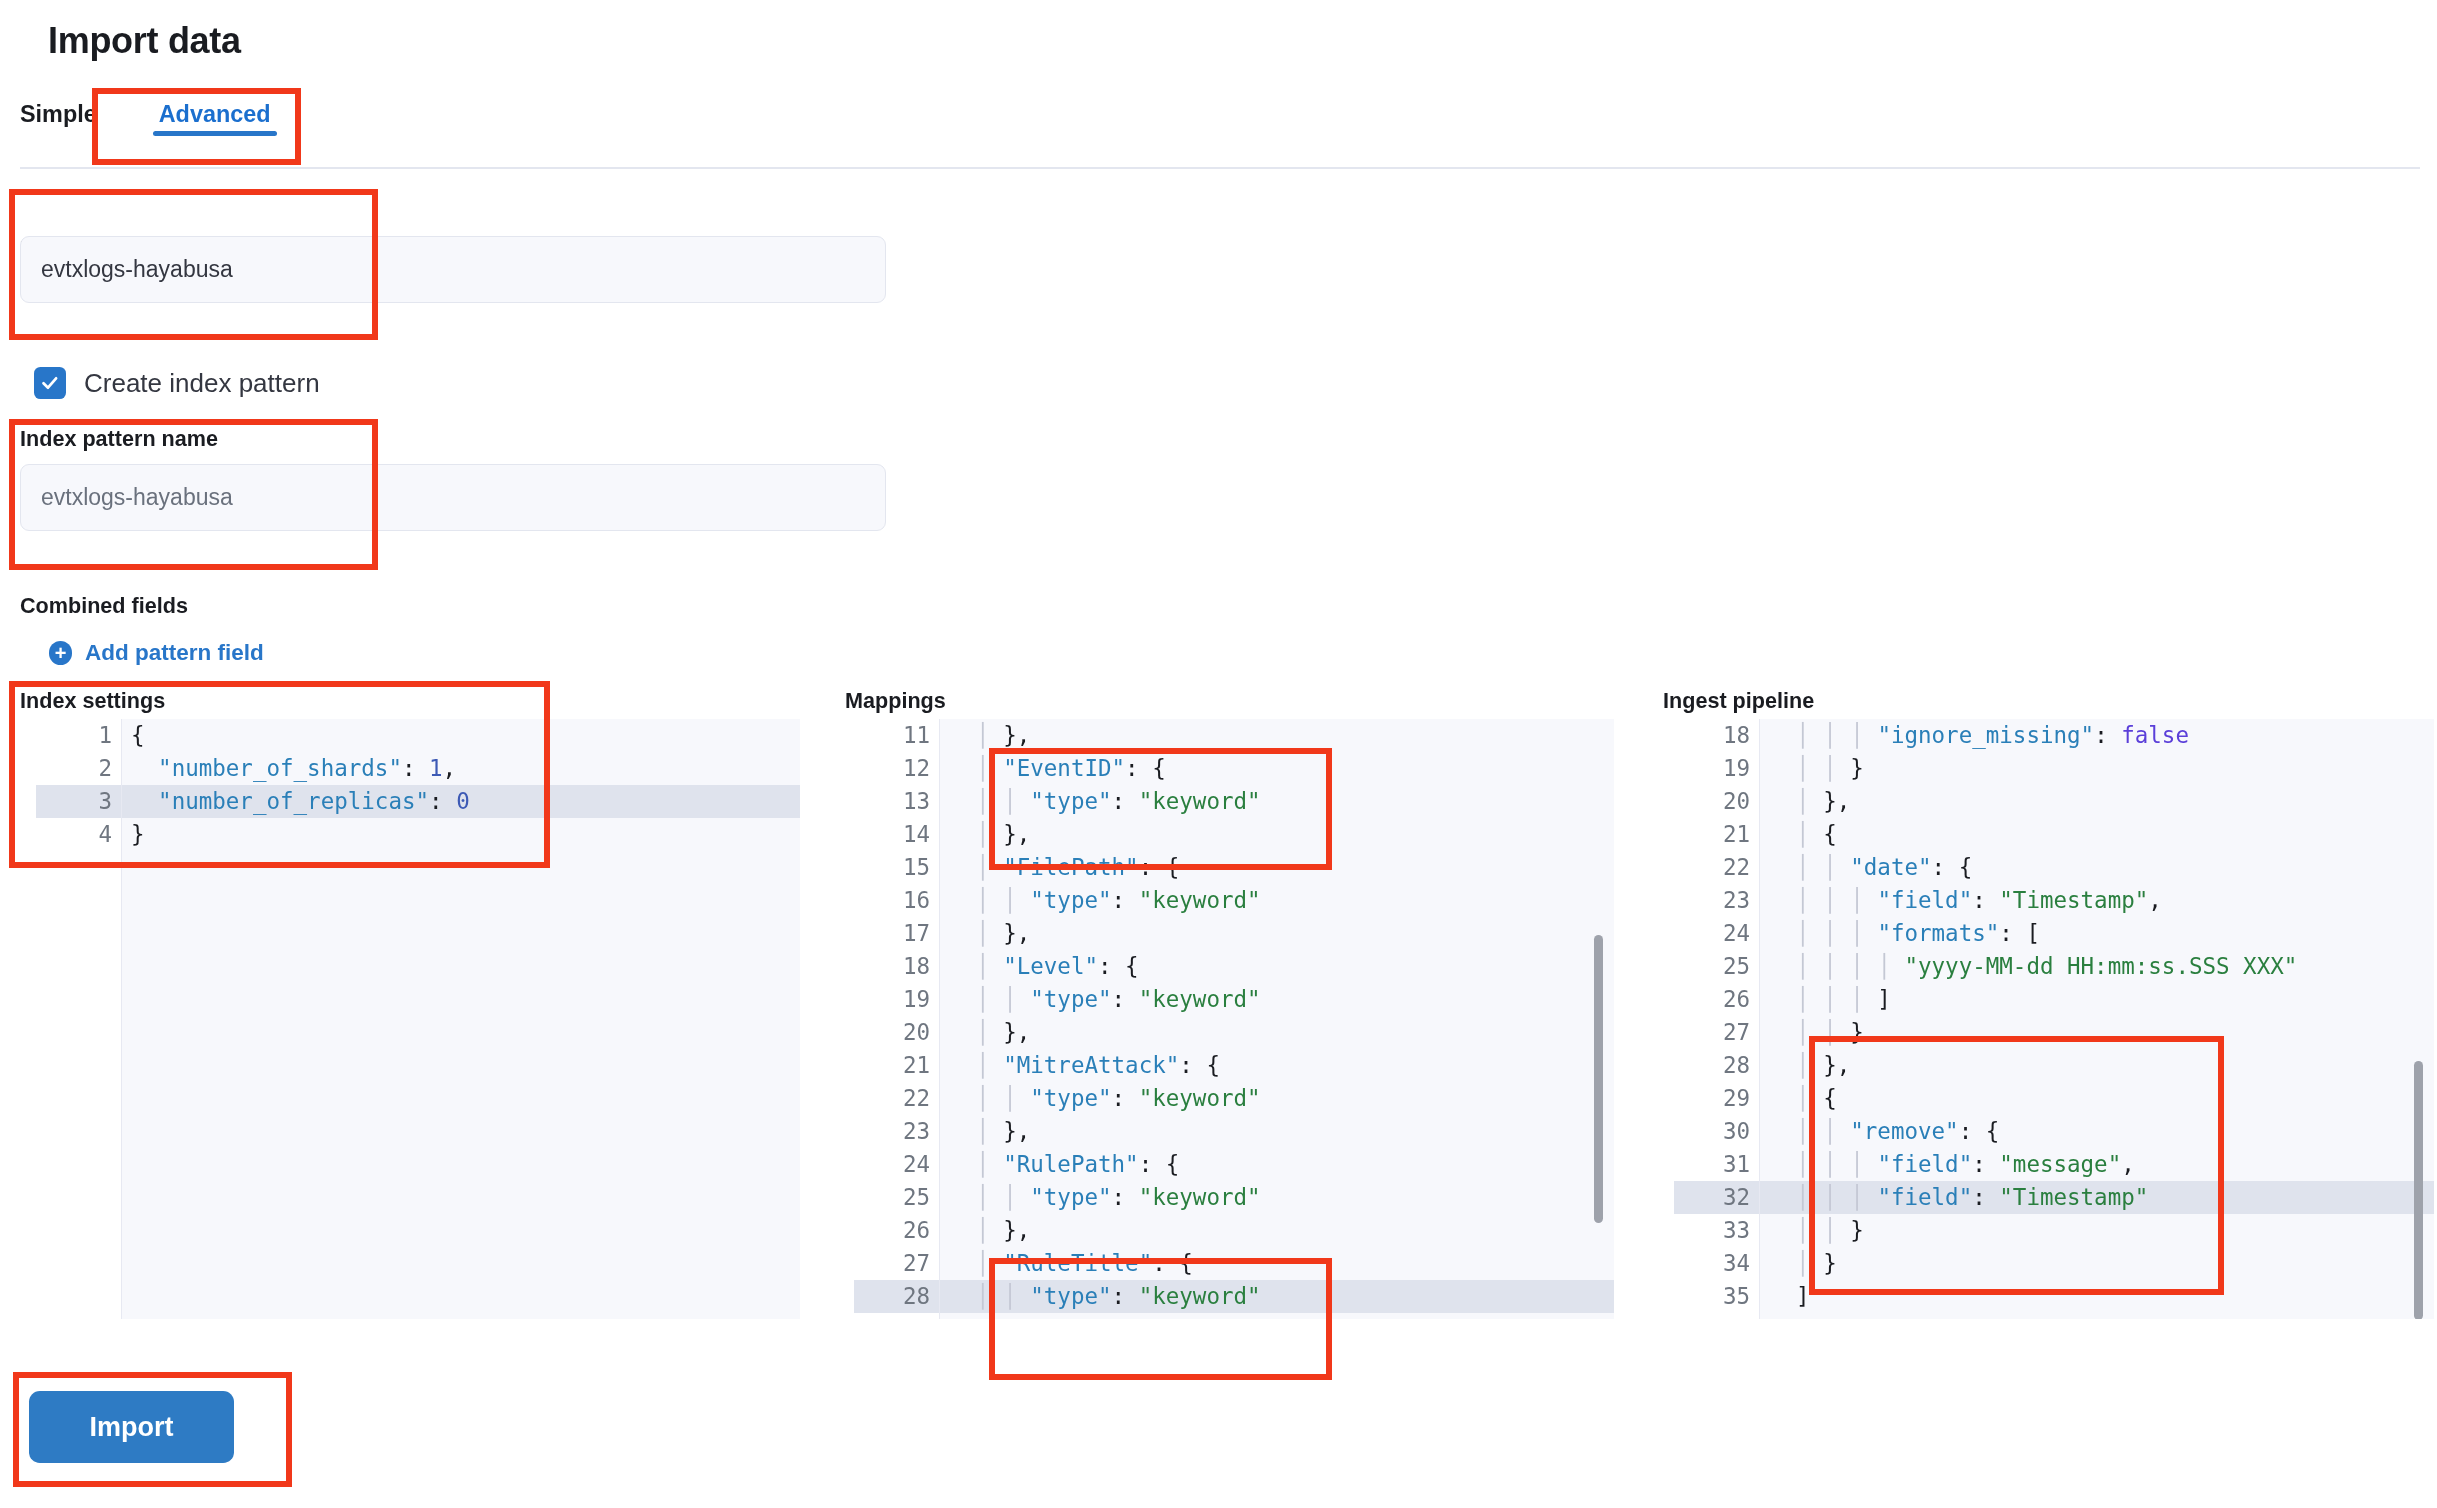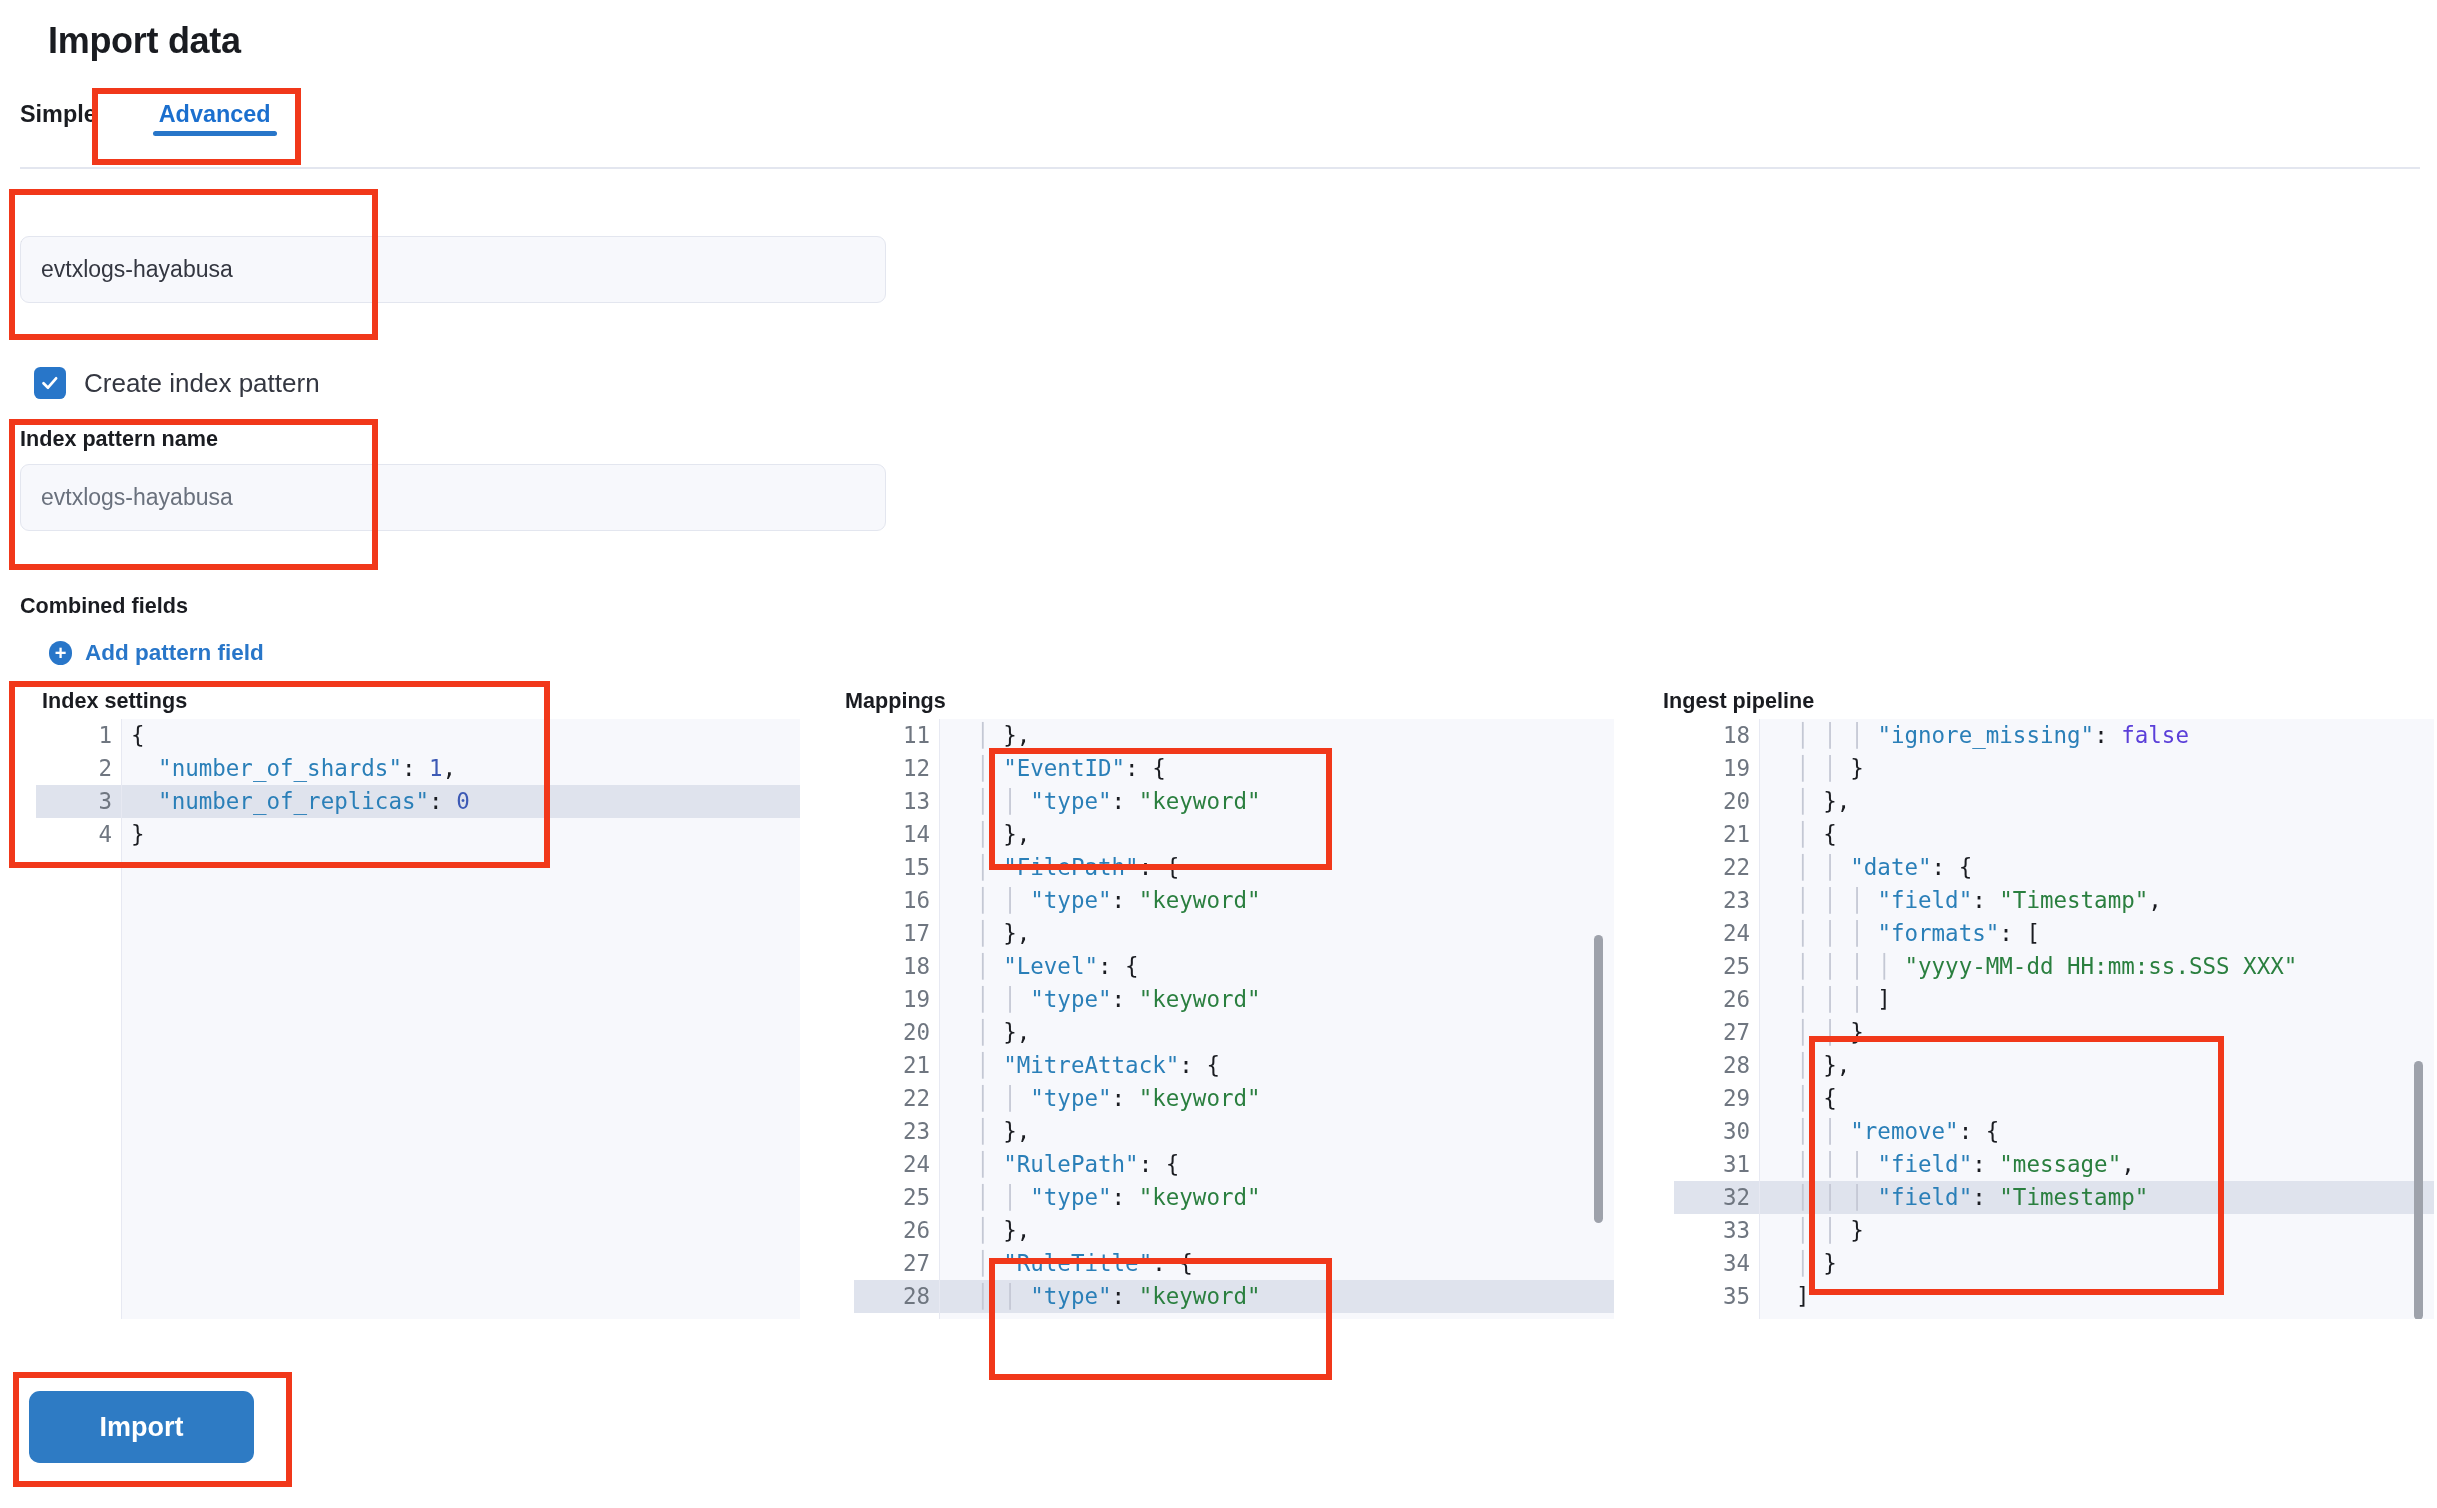--- a/index.html
+++ b/index.html
@@ -126,21 +126,21 @@
   .indent{ color:#c4c8d4; }
 
   .vscroll{
     position:absolute; width:9px; border-radius:4.5px;
     background:#9ea2ab;
   }
 
   
   .import-btn{
     position:absolute; left:29px; top:1391px;
-    width:225px; height:72px;
+    width:205px; height:72px;
     background:#2e7bc4; color:#fff;
     border:none; border-radius:10.8px;
     font-size:27px; font-weight:600;
     font-family:"Liberation Sans", sans-serif;
     cursor:pointer;
   }
 
   
   .anno{
     position:absolute;
@@ -175,21 +175,21 @@
 
 <div class="field-label" style="left:20px; top:426px;">Index pattern name</div>
 <div class="text-input placeholder" style="left:20px; top:464px; width:866px; height:67px;">evtxlogs-hayabusa</div>
 
 <div class="section-heading" style="left:20px; top:593px;">Combined fields</div>
 <div class="add-link">
   <span class="plus-icon">+</span>
   <span>Add pattern field</span>
 </div>
 
-<div class="section-heading" style="left:20px; top:688px;margin-left:22px;">Index settings</div>
+<div class="section-heading" style="left:20px; top:688px;">Index settings</div>
 <div class="section-heading" style="left:845px; top:688px;">Mappings</div>
 <div class="section-heading" style="left:1663px; top:688px;">Ingest pipeline</div>
 
 <div class="editor" id="ed-index-settings" style="left:36px; top:719px; width:764px; height:600px;">
   <div class="gutter">
       <div class="ln">1<span class="fold">▾</span></div>
       <div class="ln">2</div>
       <div class="ln hl">3</div>
       <div class="ln">4</div>
     </div>

